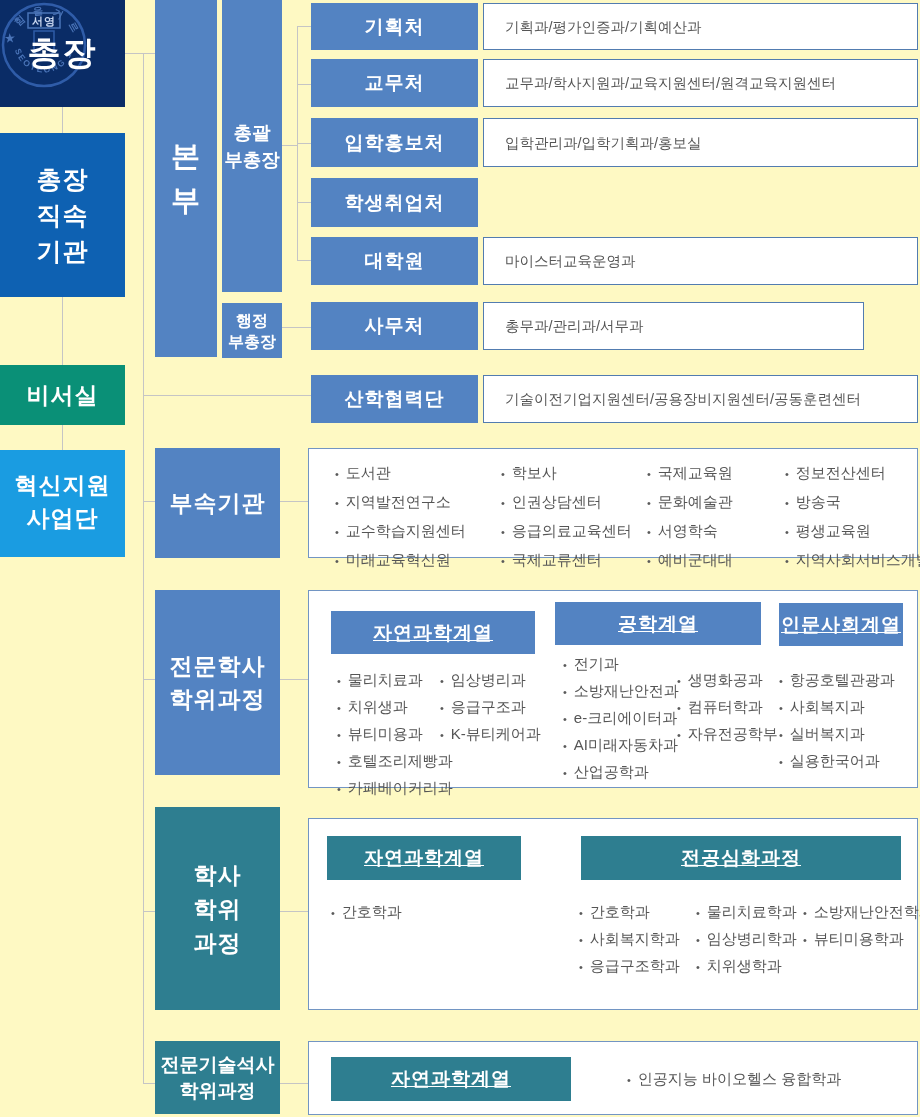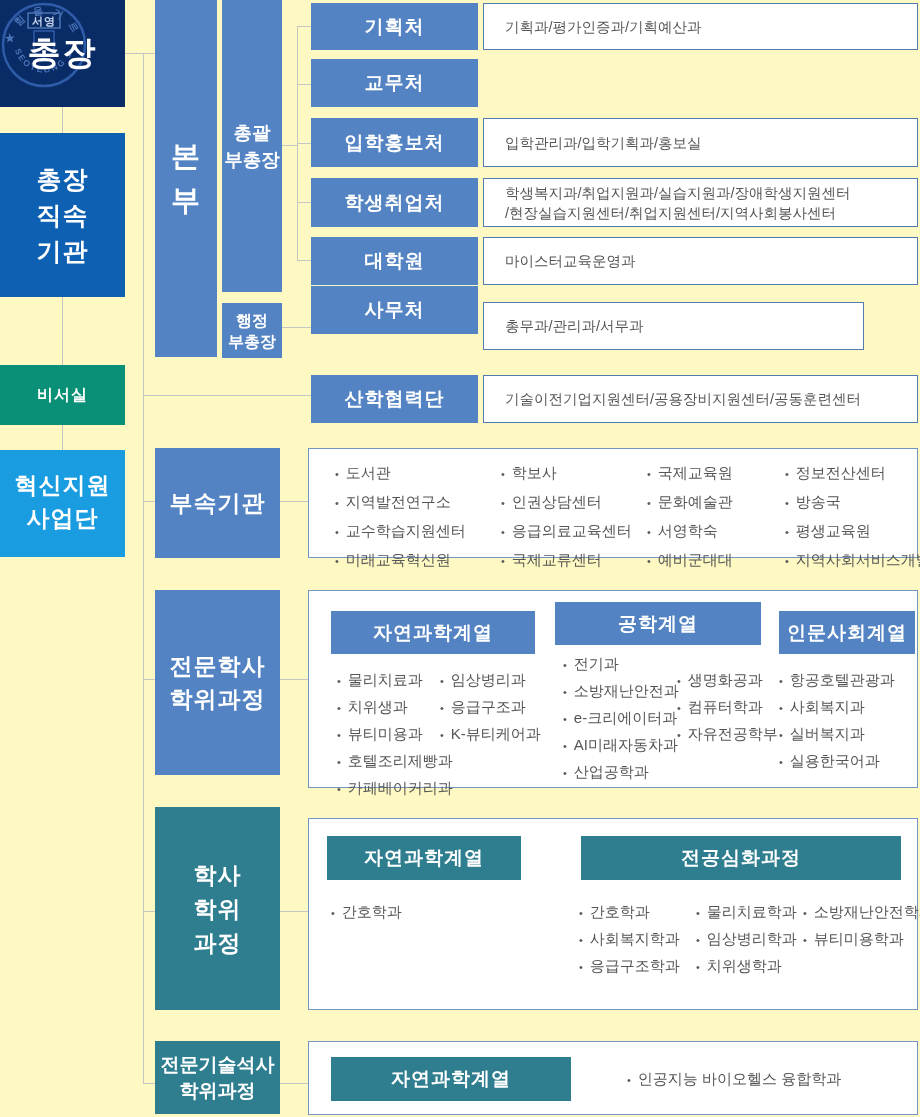--- a/index.html
+++ b/index.html
@@ -13,21 +13,21 @@
   .green{background:#0a9077;}
   .sky{background:#1a9ce1;font-family:Liberation Mono, monospace;}
   .steel{background:#5383c2;}
   .teal{background:#2e7e90;}
   .dlabel{position:absolute;display:flex;align-items:center;justify-content:center;background:#5383c2;
           color:#fff;font-weight:bold;font-size:19px;letter-spacing:1px;box-sizing:border-box;}
   .desc{position:absolute;background:#fff;border:1px solid #527cb0;display:flex;flex-direction:column;
         justify-content:center;padding-left:21px;color:#555;font-size:14.5px;line-height:20px;box-sizing:border-box;}
   .lbox{position:absolute;background:#fff;border:1.5px solid #7295c3;box-sizing:border-box;}
   .hdr{position:absolute;display:flex;align-items:center;justify-content:center;color:#fff;font-weight:bold;
-       font-size:19px;height:43px;letter-spacing:1px;box-sizing:border-box;}
+       font-size:19px;height:43px;letter-spacing:1px;box-sizing:border-box;text-decoration:underline;}
   .col{position:absolute;display:flex;flex-direction:column;}
   .item{display:flex;align-items:baseline;gap:7px;font-size:15px;color:#555;white-space:nowrap;}
   .lh27 .item{line-height:27px;}
   .lh25 .item{line-height:25px;}
   .lh26 .item{line-height:26px;}
   .blt{color:#5a5a5a;font-size:11px;flex:0 0 auto;}
   .blt::before{content:"\2022";}
   #president-label{position:absolute;left:0;top:0;width:125px;height:107px;display:flex;align-items:center;
        justify-content:center;color:#fff;font-size:33px;font-weight:bold;letter-spacing:2px;}
   .bonbu-char{line-height:1;}
@@ -79,21 +79,21 @@
       </text>
     </svg>
     <div id="president-label">총장</div>
   </div>
 
   <div class="box blue1" style="left:0;top:133px;width:125px;height:164px;font-size:25px;line-height:36px">
     <div>총장</div>
     <div>직속</div>
     <div>기관</div>
   </div>
-  <div class="box green" style="left:0;top:365px;width:125px;height:60px;font-size:16px">비서실</div>
+  <div class="box green" style="left:0;top:365px;width:125px;height:60px;font-size:23px">비서실</div>
   <div class="box sky" style="left:0;top:450px;width:125px;height:107px;font-size:23px;line-height:33px">
     <div>혁신지원</div>
     <div>사업단</div>
   </div>
 
   <div class="box steel" style="left:155px;top:0;width:62px;height:357px;font-size:29px">
     <div class="bonbu-char">본</div>
     <div class="bonbu-char">부</div>
   </div>
   <div class="box steel" style="left:222px;top:0;width:60px;height:292px;font-size:18.5px;line-height:27px;letter-spacing:0">
@@ -104,38 +104,37 @@
     <div>행정</div>
     <div>부총장</div>
   </div>
 
   <div class="dlabel" style="left:311px;top:3px;width:167px;height:47px">기획처</div>
   <div class="desc" style="left:483px;top:3px;width:435px;height:47px">
     <div>기획과/평가인증과/기획예산과</div>
   </div>
 
   <div class="dlabel" style="left:311px;top:59px;width:167px;height:48px">교무처</div>
+  <div class="desc" style="left:483px;top:59px;width:435px;height:48px">
+    <div>교무과/학사지원과/교육지원센터/원격교육지원센터</div>
+  </div>
 
   <div class="dlabel" style="left:311px;top:118px;width:167px;height:49px">입학홍보처</div>
   <div class="desc" style="left:483px;top:118px;width:435px;height:49px">
     <div>입학관리과/입학기획과/홍보실</div>
   </div>
 
   <div class="dlabel" style="left:311px;top:178px;width:167px;height:49px">학생취업처</div>
-  <div class="desc" style="left:483px;top:178px;width:435px;height:49px">
-    <div>학생복지과/취업지원과/실습지원과/장애학생지원센터</div>
-    <div>/현장실습지원센터/취업지원센터/지역사회봉사센터</div>
-  </div>
 
   <div class="dlabel" style="left:311px;top:237px;width:167px;height:48px">대학원</div>
   <div class="desc" style="left:483px;top:237px;width:435px;height:48px">
     <div>마이스터교육운영과</div>
   </div>
 
-  <div class="dlabel" style="left:311px;top:286px;width:167px;height:48px">사무처</div>
+  <div class="dlabel" style="left:311px;top:302px;width:167px;height:48px">사무처</div>
   <div class="desc" style="left:483px;top:302px;width:381px;height:48px">
     <div>총무과/관리과/서무과</div>
   </div>
 
   <div class="dlabel" style="left:311px;top:375px;width:167px;height:48px">산학협력단</div>
   <div class="desc" style="left:483px;top:375px;width:435px;height:48px">
     <div>기술이전기업지원센터/공용장비지원센터/공동훈련센터</div>
   </div>
 
   <div class="box steel" style="left:155px;top:448px;width:125px;height:110px;font-size:23px">부속기관</div>
@@ -214,21 +213,21 @@
       </div>
   </div>
 
   <div class="box steel" style="left:155px;top:590px;width:125px;height:185px;font-size:23px;line-height:33px">
     <div>전문학사</div>
     <div>학위과정</div>
   </div>
   <div class="lbox lh25" style="left:308px;top:590px;width:610px;height:198px">
     <div class="hdr steel" style="left:22px;top:20px;width:204px">자연과학계열</div>
     <div class="hdr steel" style="left:246px;top:11px;width:206px">공학계열</div>
-    <div class="hdr steel" style="left:470px;top:20px;width:136px">인문사회계열</div>
+    <div class="hdr steel" style="left:470px;top:12px;width:124px">인문사회계열</div>
     <div class="col" style="left:28px;top:76px">
         <div class="item">
           <span class="blt"></span>
           <span>물리치료과</span>
         </div>
         <div class="item">
           <span class="blt"></span>
           <span>치위생과</span>
         </div>
         <div class="item">

